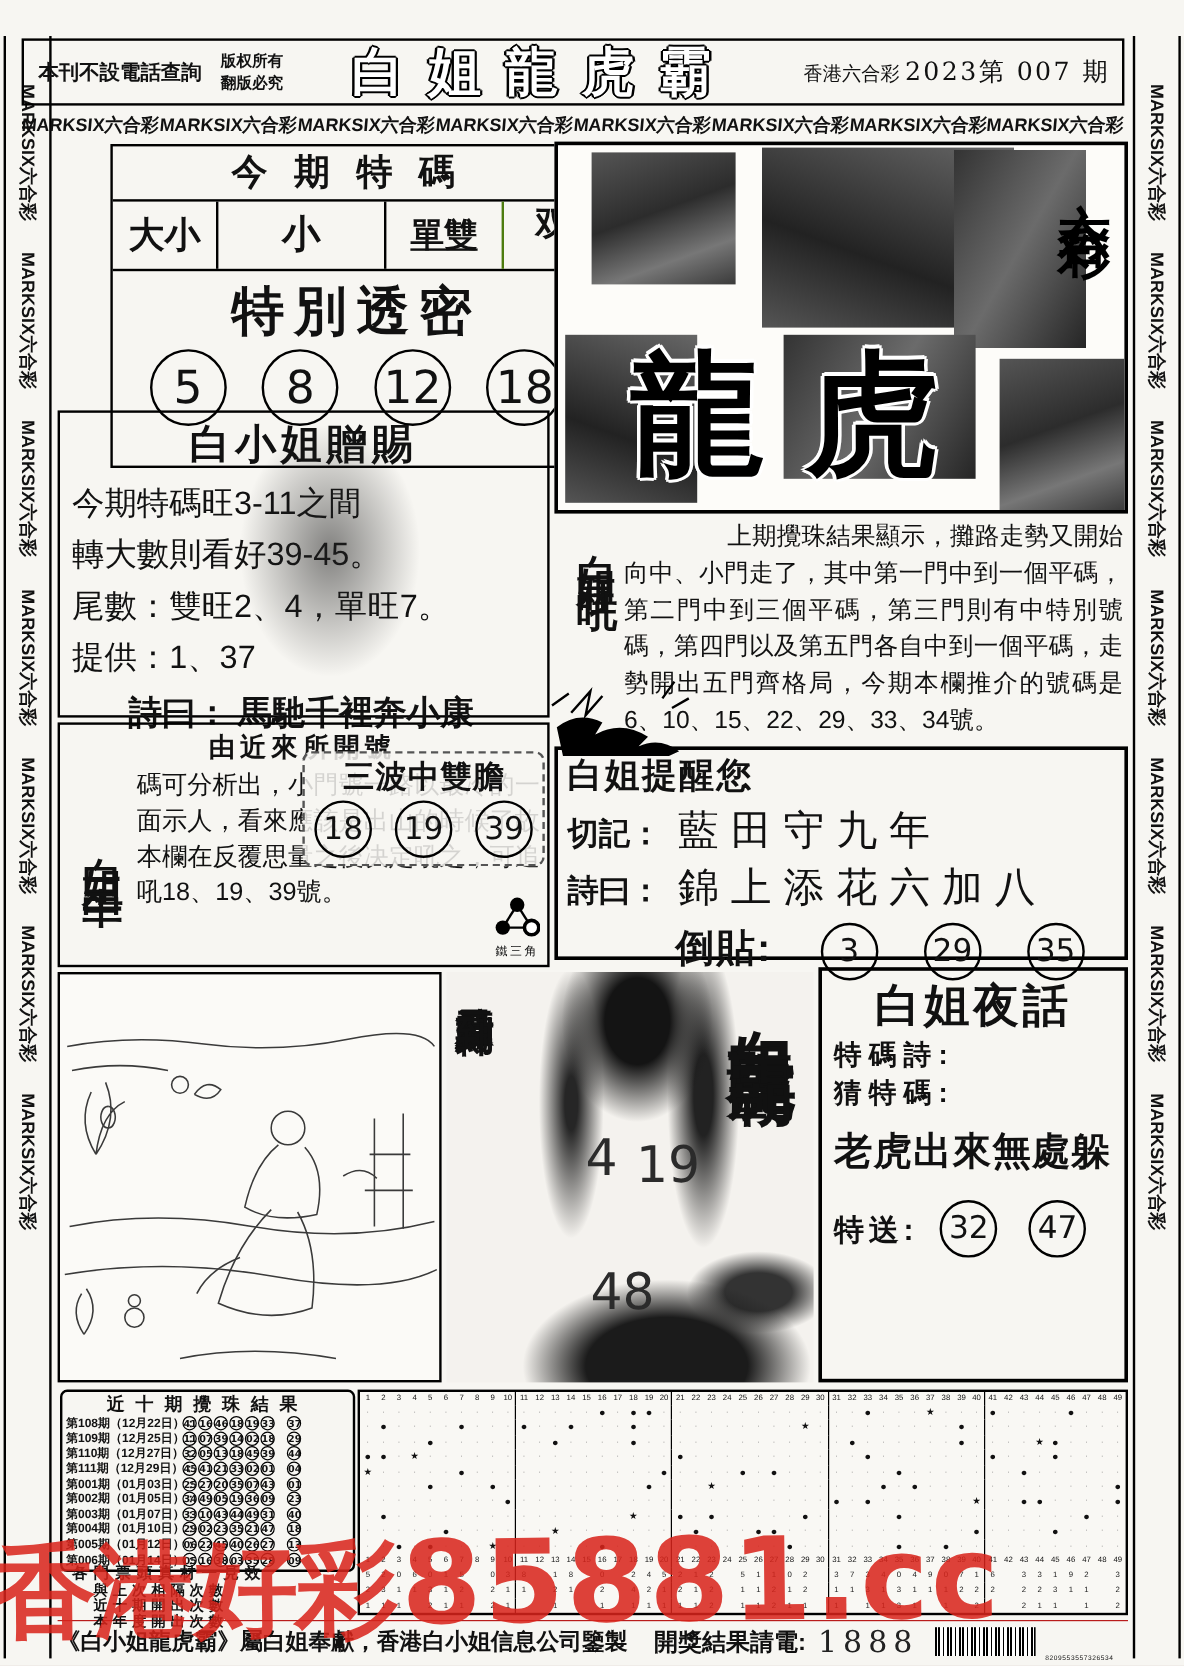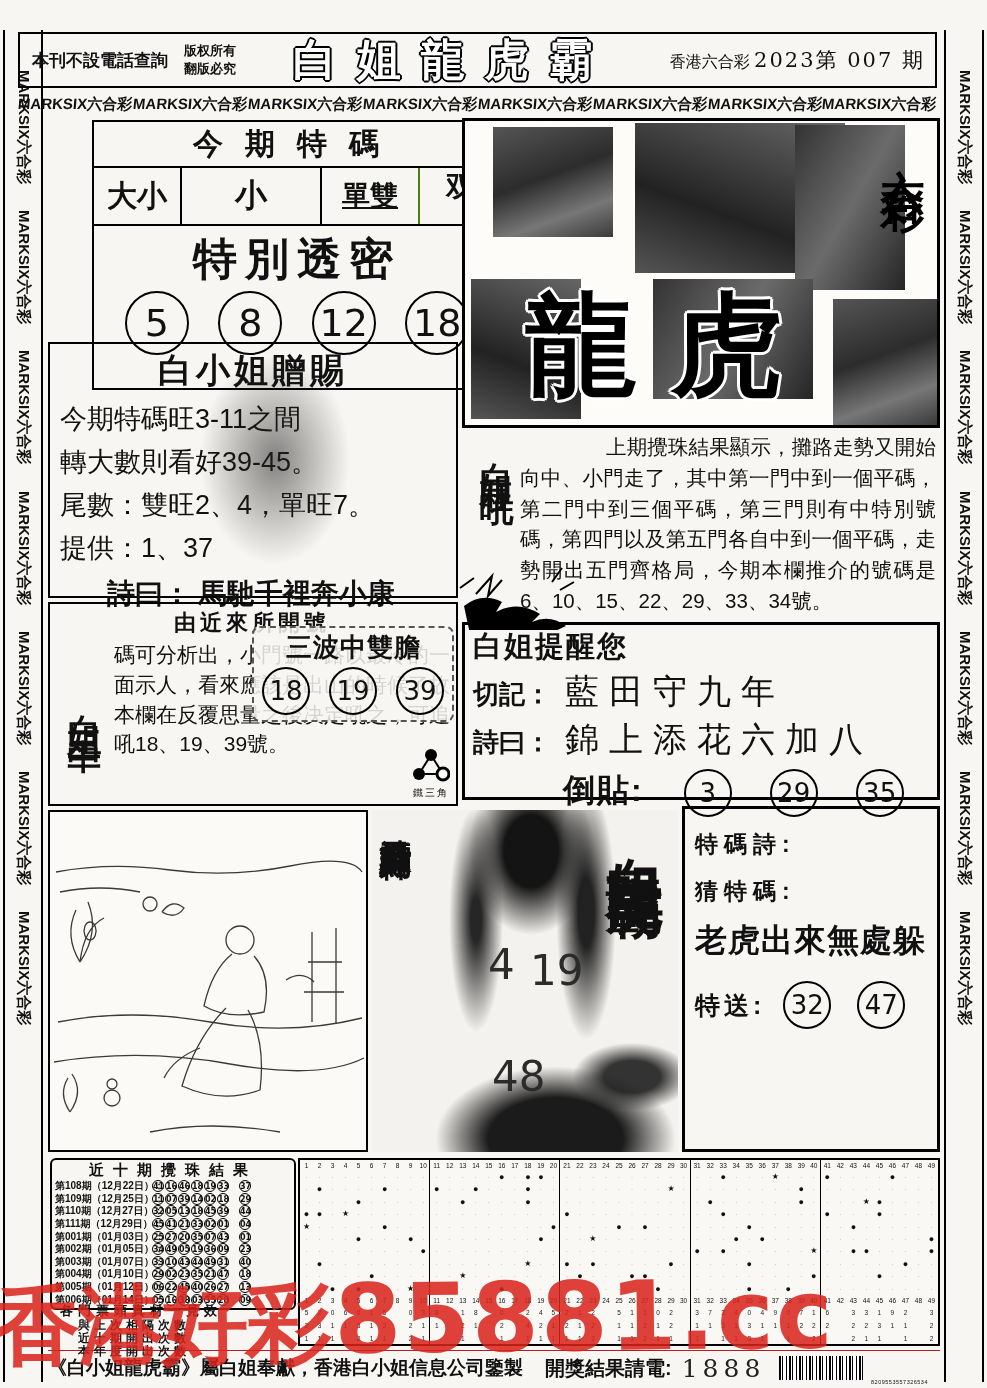--- a/index.html
+++ b/index.html
@@ -111,21 +111,21 @@
   .rem-row{display:flex;align-items:baseline;margin-top:2px;}
   .rem-label{font-size:26px;font-weight:bold;width:92px;font-family:"DejaVu Serif",serif;}
   .rem-text{font-size:34px;font-family:"DejaVu Serif",serif;letter-spacing:10px;}
   #paste-row{display:flex;margin-top:6px;}
   #paste-label{font-size:32px;font-weight:900;margin-left:90px;letter-spacing:2px;}
   #paste-circles{display:flex;gap:38px;margin-left:40px;}
 
   
   #night-talk{left:682px;top:806px;width:258px;height:346px;box-sizing:border-box;border:3px solid #000;padding:4px 10px;}
   #nt-title{text-align:center;font-size:38px;font-weight:900;letter-spacing:3px;}
-  .nt-label{font-size:23px;font-weight:900;margin-top:16px;letter-spacing:6px;}
+  .nt-label{font-size:23px;font-weight:900;margin-top:0;letter-spacing:6px;}
   #nt-poem{font-size:31px;font-family:"DejaVu Serif",serif;margin-top:12px;letter-spacing:2px;white-space:nowrap;}
   #nt-guess{font-size:32px;font-weight:900;margin-top:12px;letter-spacing:1px;white-space:nowrap;}
   #nt-send-row{display:flex;align-items:center;margin-top:18px;gap:18px;}
   #nt-send-label{font-size:25px;font-weight:900;letter-spacing:4px;}
 
   
   #results-box{left:50px;top:1158px;width:246px;height:152px;border:2px solid #000;border-radius:6px;box-sizing:border-box;padding:1px 3px;}
   #results-title{font-size:15px;font-weight:900;letter-spacing:9px;text-align:center;white-space:nowrap;}
   .res-row{display:flex;align-items:center;height:12.6px;white-space:nowrap;}
   .res-label{font-size:10px;font-weight:bold;width:97px;letter-spacing:0;}
@@ -337,20 +337,21 @@
       <span id="paste-label">倒貼:</span>
       <div id="paste-circles">
           <div class="circle c-md">3</div>
           <div class="circle c-md">29</div>
           <div class="circle c-md">35</div>
         </div>
     </div>
   </div>
 
   <div id="night-talk" class="abs">
+    <div id="nt-title">白姐夜話</div>
     <div class="nt-label">特碼詩:</div>
     <div class="nt-label">猜特碼:</div>
     <div id="nt-guess">老虎出來無處躲</div>
     <div id="nt-send-row">
       <span id="nt-send-label">特送:</span>
       <div id="send-circles" style="display:flex;gap:26px;">
           <div class="circle c-md">32</div>
           <div class="circle c-md">47</div>
         </div>
     </div>

